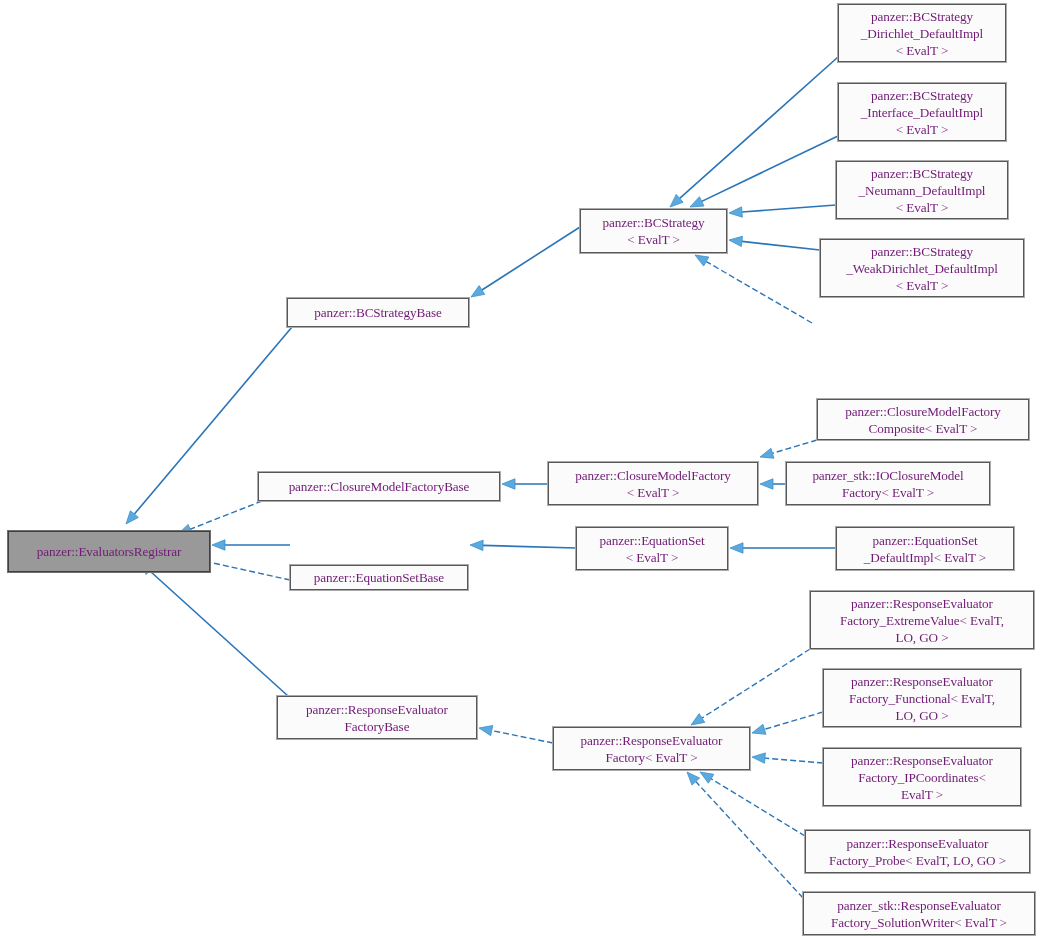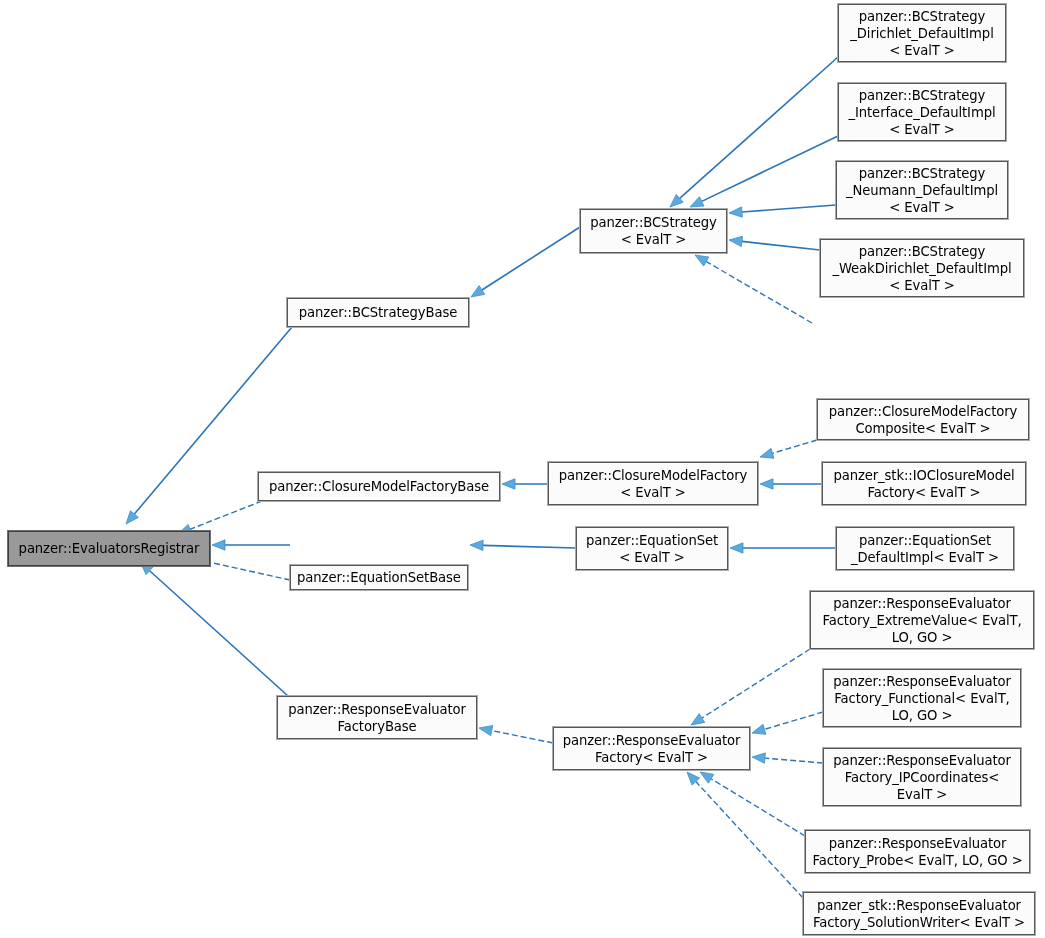--- a/index.html
+++ b/index.html
@@ -28,26 +28,27 @@
   .node {
     position: absolute;
     box-sizing: border-box;
     display: flex;
     align-items: center;
     justify-content: center;
     text-align: center;
     background: #fbfbfb;
     border: 1px solid #575757;
     outline: 1px solid #aaaaaa;
-    color: #000000;
+    color: #701a75;
     font-size: 13.2px;
     line-height: 17px;
     letter-spacing: -0.1px;
     padding: 0 4px;
     z-index: 2;
+    font-family: Liberation Serif, serif;
   }
   .node.root {
     background: #999999;
     border: 1px solid #3f3f3f;
     outline: 1px solid #6f6f6f;
   }
   .node span {
     display: block;
     width: 100%;
   }
@@ -139,21 +140,21 @@
       </g>
       <g>
         <line x1="805" y1="836" x2="711.1004962559562" y2="778.7660167655351" stroke="#2a74b8" stroke-width="1.4" stroke-dasharray="6,3"></line>
         <polygon points="700,772 713.8069029621703,774.3258182631527 708.394089549742,783.2062152679176" fill="#5aaae0" stroke="#3d8fc9" stroke-width="0.8"></polygon>
       </g>
       <g>
         <line x1="803" y1="898" x2="695.8050231749039" y2="781.5640768968784" stroke="#2a74b8" stroke-width="1.4" stroke-dasharray="6,3"></line>
         <polygon points="687,772 699.6306539336553,778.0420676269168 691.9793924161526,785.08608616684" fill="#5aaae0" stroke="#3d8fc9" stroke-width="0.8"></polygon>
       </g>
     </svg>
-<div class="node root" style="left: 8px; top: 531px; width: 202px; height: 35px;">
+<div class="node root" style="left: 8px; top: 531px; width: 202px; height: 41px;">
       <span>panzer::EvaluatorsRegistrar</span>
     </div>
     <div class="node" style="left: 258px; top: 472px; width: 242px; height: 29px;">
       <span>panzer::ClosureModelFactoryBase</span>
     </div>
     <div class="node" style="left: 287px; top: 298px; width: 182px; height: 29px;">
       <span>panzer::BCStrategyBase</span>
     </div>
     <div class="node" style="left: 290px; top: 549px; width: 178px; height: 25px; margin-top: 16px;">
       <span>panzer::EquationSetBase</span>
@@ -181,21 +182,21 @@
     </div>
     <div class="node" style="left: 836px; top: 161px; width: 172px; height: 58px;">
       <span>panzer::BCStrategy<br>_Neumann_DefaultImpl<br>&lt; EvalT &gt;</span>
     </div>
     <div class="node" style="left: 820px; top: 239px; width: 204px; height: 58px;">
       <span>panzer::BCStrategy<br>_WeakDirichlet_DefaultImpl<br>&lt; EvalT &gt;</span>
     </div>
     <div class="node" style="left: 817px; top: 399px; width: 212px; height: 41px;">
       <span>panzer::ClosureModelFactory<br>Composite&lt; EvalT &gt;</span>
     </div>
-    <div class="node" style="left: 822px; top: 462px; width: 204px; height: 43px;">
+    <div class="node" style="left: 786px; top: 462px; width: 204px; height: 43px;">
       <span>panzer_stk::IOClosureModel<br>Factory&lt; EvalT &gt;</span>
     </div>
     <div class="node" style="left: 836px; top: 527px; width: 178px; height: 43px;">
       <span>panzer::EquationSet<br>_DefaultImpl&lt; EvalT &gt;</span>
     </div>
     <div class="node" style="left: 810px; top: 591px; width: 224px; height: 58px;">
       <span>panzer::ResponseEvaluator<br>Factory_ExtremeValue&lt; EvalT,<br>LO, GO &gt;</span>
     </div>
     <div class="node" style="left: 823px; top: 669px; width: 198px; height: 58px;">
       <span>panzer::ResponseEvaluator<br>Factory_Functional&lt; EvalT,<br>LO, GO &gt;</span>

